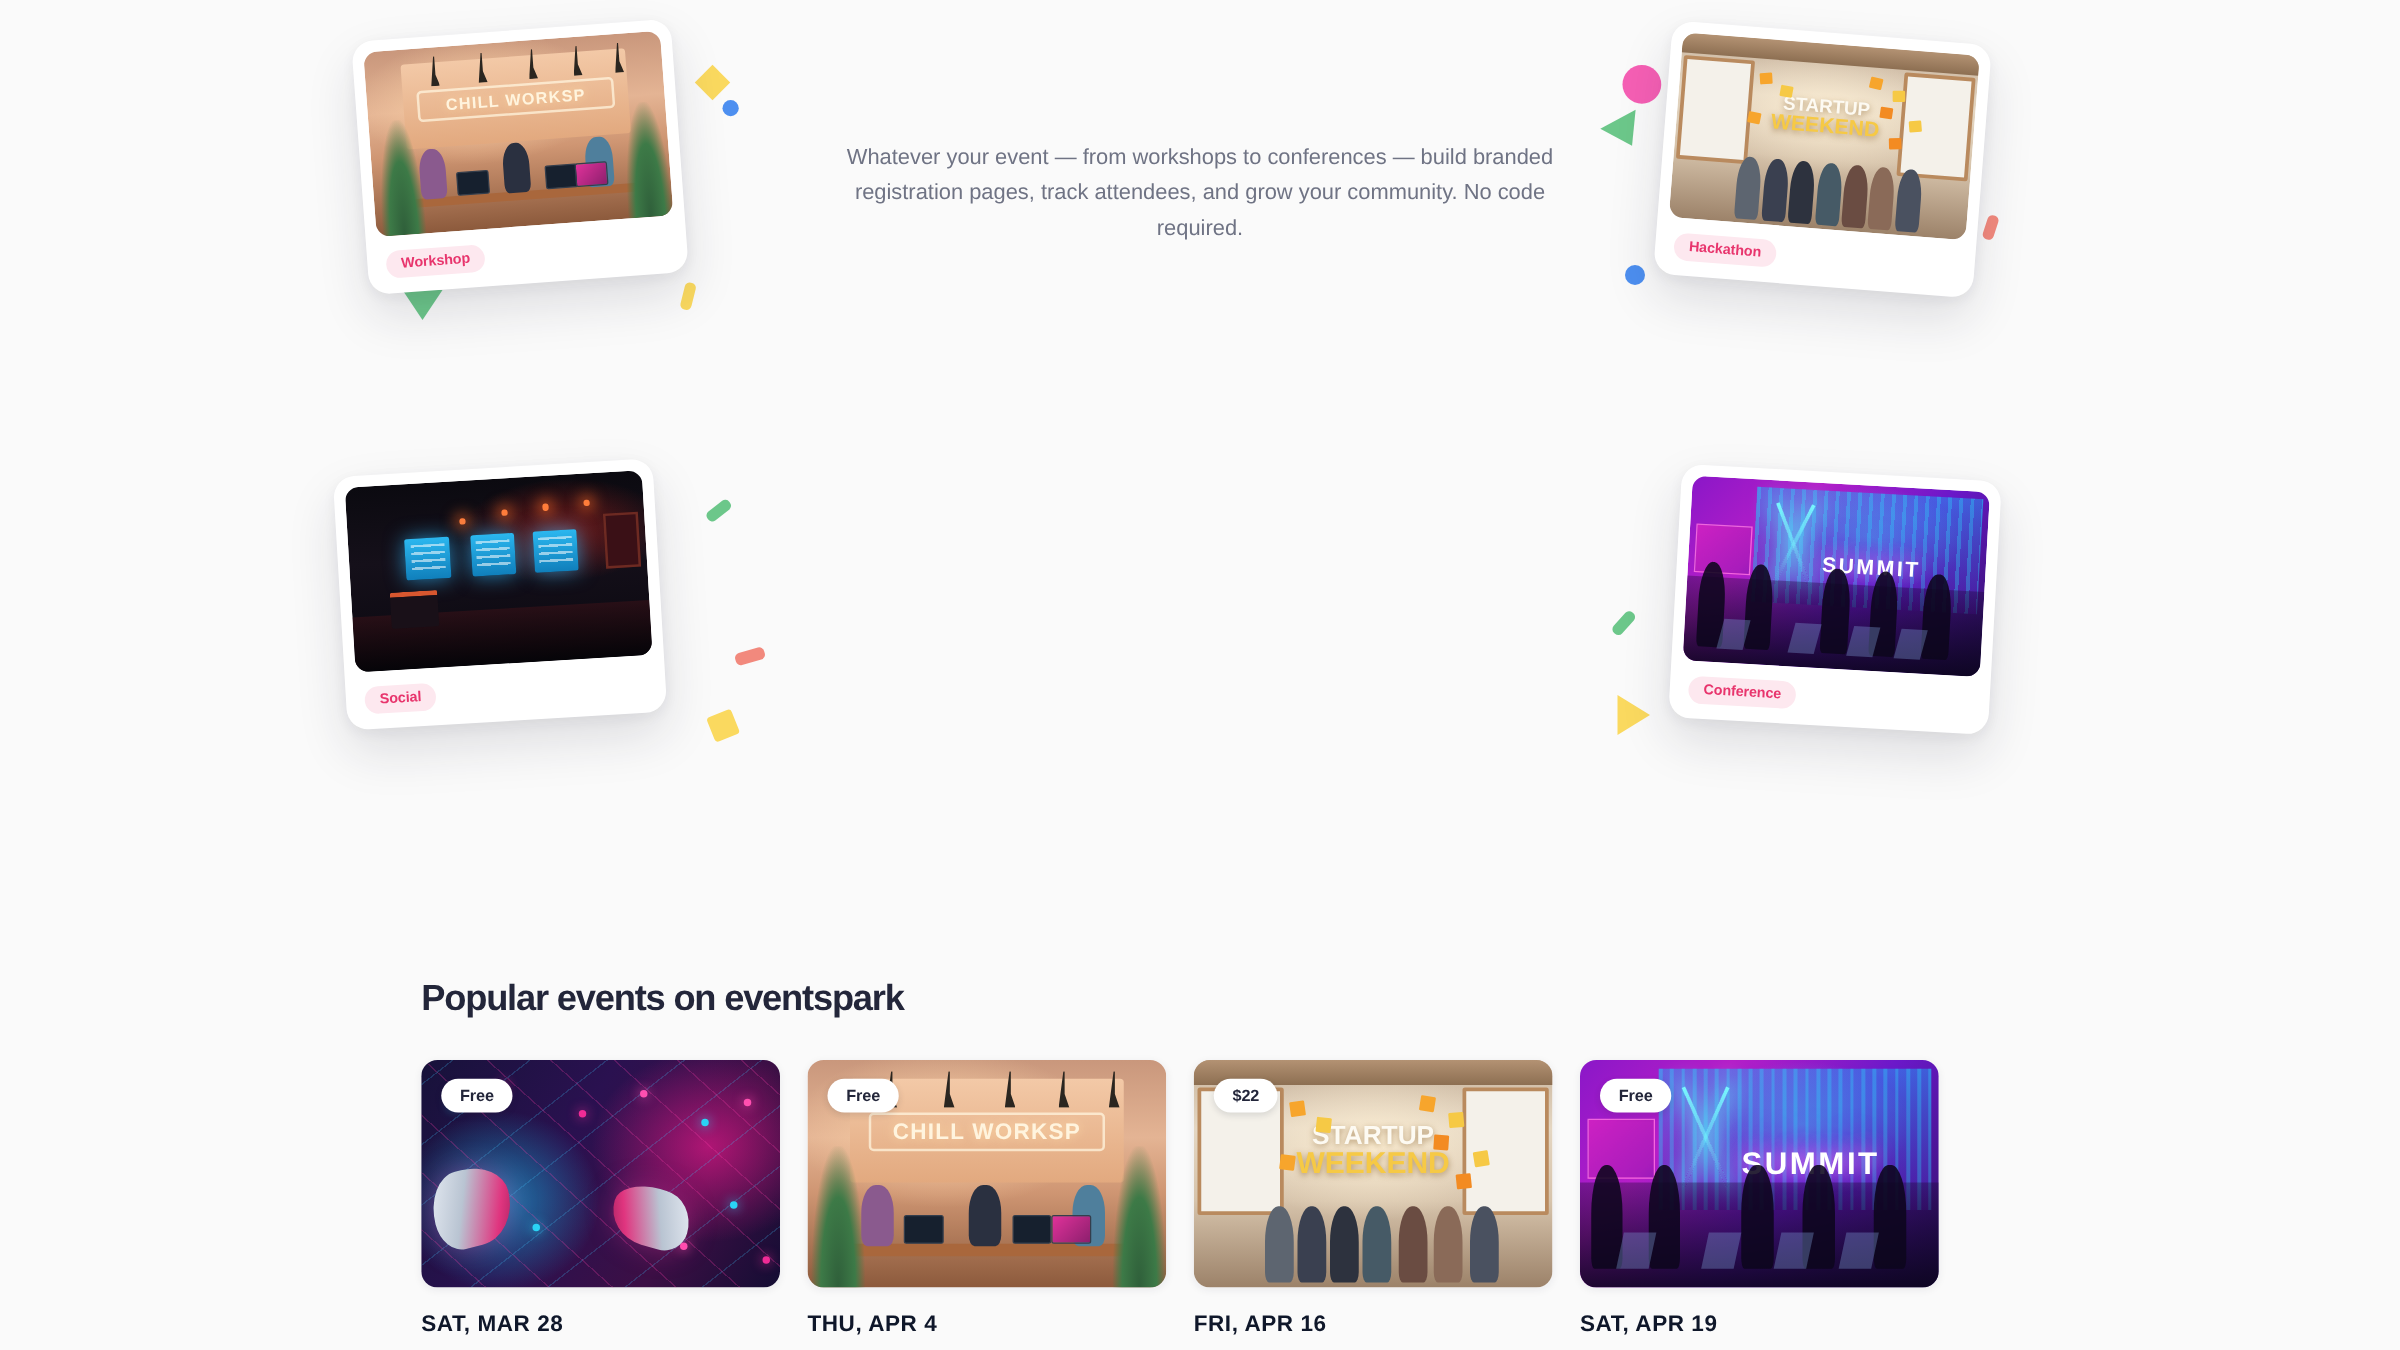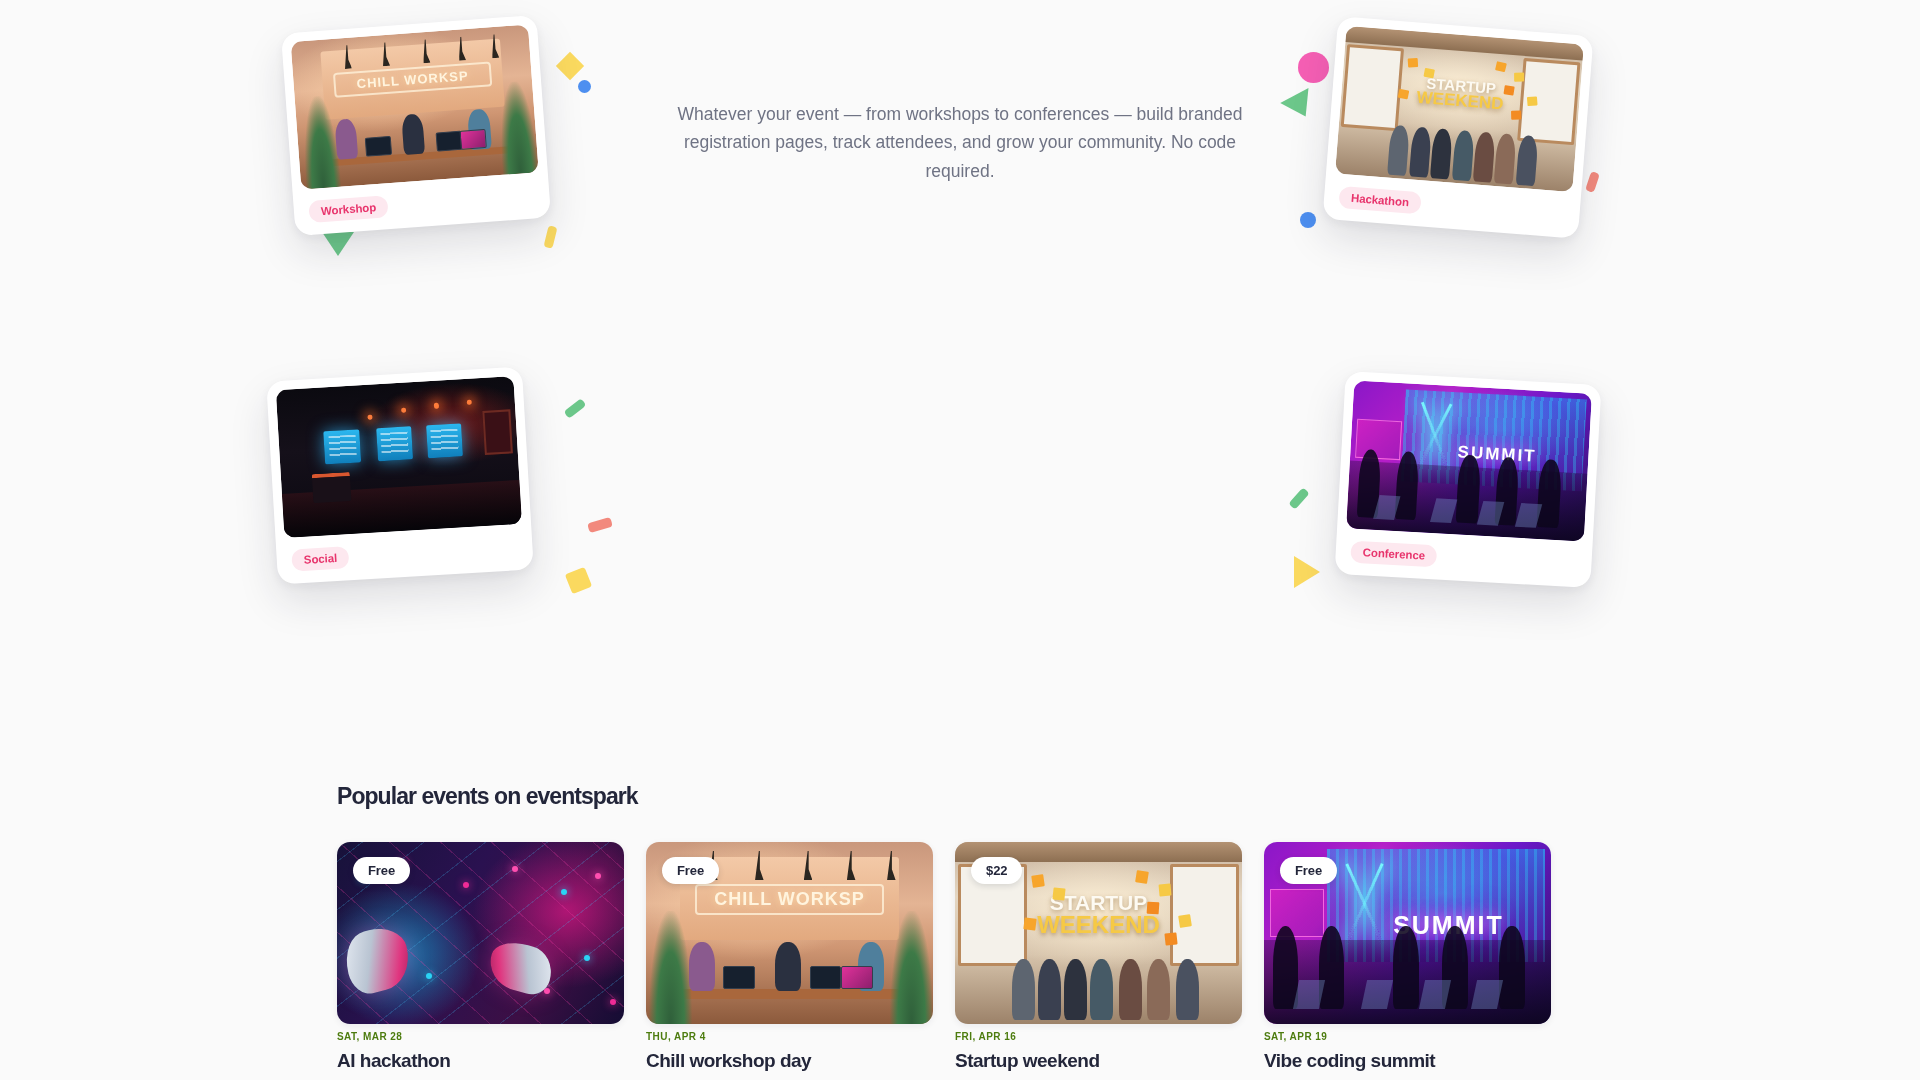--- a/index.html
+++ b/index.html
@@ -52,21 +52,21 @@
     letter-spacing: -1.7px;
     margin: 0 -20px;
   }
   .headline .ln { display: block; }
   .headline .ln-fade {
     color: #1e2235;
     opacity: 0.055;
   }
 
   .subtitle {
-    margin-top: 8px;
+    margin-top: 19px;
     font-size: 17.5px;
     line-height: 1.62;
     color: #6f7384;
     padding: 0 8px;
   }
 
   .cta-wrap { margin-top: 32px; }
   .cta {
     display: inline-flex;
     align-items: center;
@@ -142,21 +142,21 @@
   .deco.bar { border-radius: 4px; }
 
   
   .section {
     position: relative;
     width: 1370px;
     margin: 0 auto;
     padding-top: 43px;
   }
   .section-title {
-    font-size: 23px;
+    font-size: 29px;
     font-weight: bold;
     color: #23263a;
     letter-spacing: -0.95px;
     margin-bottom: 32px;
     padding-left: 62px;
   }
   .grid {
     display: grid;
     grid-template-columns: repeat(4, 287px);
     gap: 22px;
@@ -178,24 +178,24 @@
     color: #23263a;
     border-radius: 999px;
     padding: 6px 15px;
     font-size: 13px;
     font-weight: bold;
     letter-spacing: -0.1px;
     box-shadow: 0 2px 6px rgba(30,34,53,0.14);
     z-index: 3;
   }
   .ecard-date {
-    margin-top: 7px;
-    font-size: 10px;
-    font-weight: bold;
-    color: #4d7c0f;
+    margin-top: 19px;
+    font-size: 18px;
+    font-weight: bold;
+    color: #0f172a;
     letter-spacing: 0.45px;
   }
   .ecard-title {
     margin-top: 8px;
     font-size: 19px;
     font-weight: bold;
     color: #23263a;
     letter-spacing: -0.5px;
   }
 

